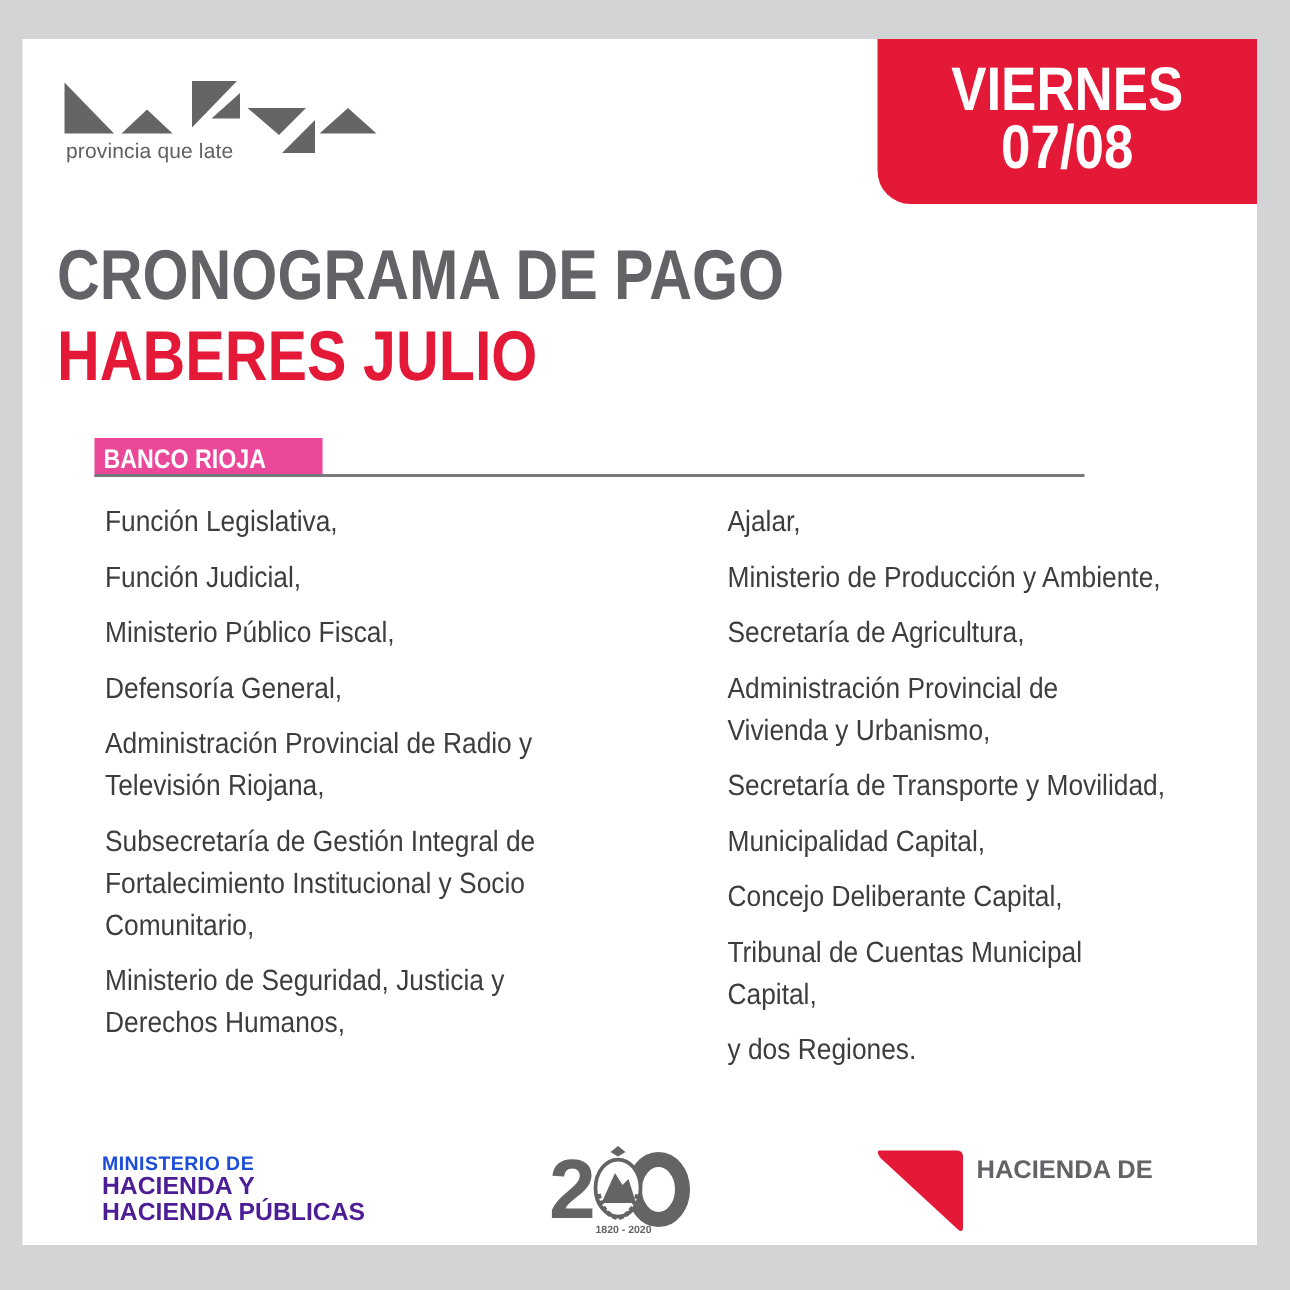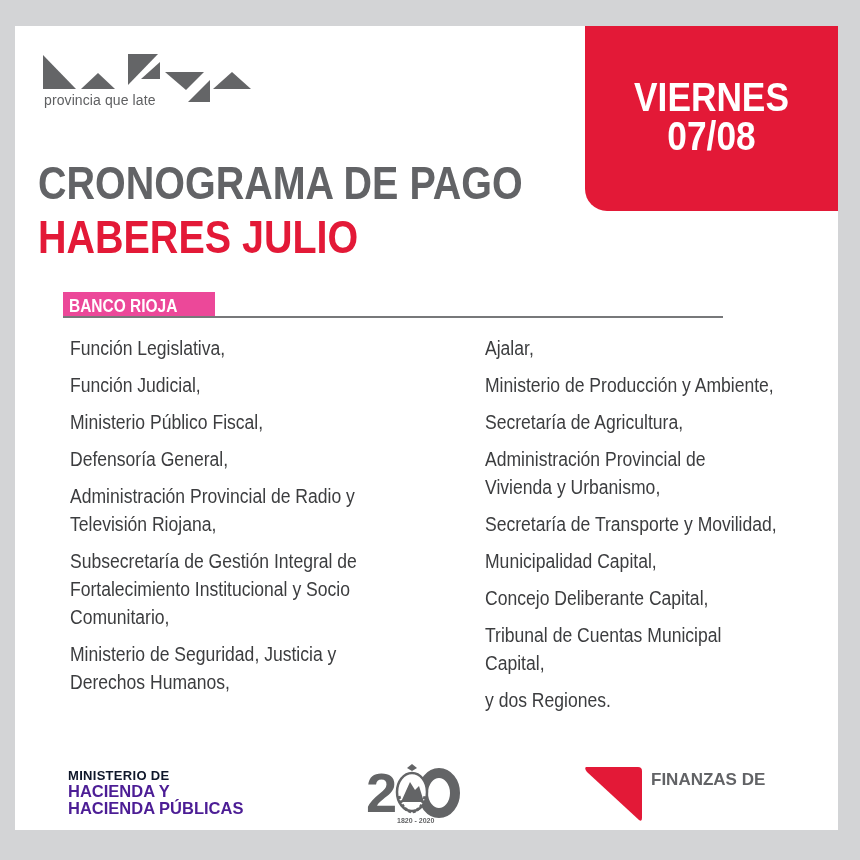--- a/index.html
+++ b/index.html
@@ -21,21 +21,21 @@
       width: 220px; height: 60px;
     }
     .brand svg { position: absolute; left: 0; top: 0; }
     .brand-tag {
       position: absolute; left: 4px; top: 40px;
       font-size: 14px; color: #5f6062; letter-spacing: 0.1px;
     }
     
     .date-badge {
       position: absolute; left: 585px; top: 26px;
-      width: 253px; height: 185px;
+      width: 253px; height: 110px;
       background: #e31937;
       border-bottom-left-radius: 22px;
       color: #fff; text-align: center;
       display: flex; flex-direction: column; justify-content: center;
       padding-bottom: 4px;
     }
     .date-badge .day, .date-badge .date {
       font-family: "Liberation Sans Narrow", "Liberation Sans", sans-serif;
       font-weight: bold; font-size: 41px; line-height: 39px;
       transform: scaleX(0.86);
@@ -67,21 +67,21 @@
     .col.left { left: 70px; }
     .col.right { left: 460px; width: 360px; margin-left: 25px; }
     .item {
       color: #3c3d3f; font-size: 19.5px; line-height: 28px;
       margin-bottom: 9px;
       transform-origin: left top; transform: scaleX(0.9);
       width: 400px;
     }
     
     .ministry { position: absolute; left: 68px; top: 768px; }
-    .ministry .l1 { color: #0f172a; font-weight: bold; font-size: 13px; line-height: 15px; letter-spacing: 0.3px; }
+    .ministry .l1 { color: #1d4ed8; font-weight: bold; font-size: 13px; line-height: 15px; letter-spacing: 0.3px; }
     .ministry .l2, .ministry .l3 { color: #4c1d95; font-weight: bold; font-size: 16.5px; line-height: 17px; }
     .bicentenario { position: absolute; left: 366px; top: 762px; width: 96px; height: 66px; }
     .bicentenario .years {
       position: absolute; left: 31px; top: 55px;
       font-size: 7px; font-weight: bold; color: #636466;
     }
     .gov { position: absolute; left: 584px; top: 764px; width: 220px; height: 60px; }
     .gov svg { position: absolute; left: 0; top: 0; }
     .gov .g1 { position: absolute; left: 67px; top: 6px; color: #626366; font-weight: bold; font-size: 17px; line-height: 20px; }
     .gov .g2 { position: absolute; left: 66px; top: 24px; color: #e31937; font-weight: bold; font-size: 25px; line-height: 28px; }
@@ -160,14 +160,14 @@
     <polygon points="41,6 46,2 51,6 46,9" fill="#636466"></polygon>
     <path d="M33,34 Q36,48 46,50 Q56,48 59,34" fill="none" stroke="#636466" stroke-width="3" stroke-dasharray="3,1.5"></path>
   </svg>
   <div class="years">1820 - 2020</div>
 </div>
 
 <div class="gov">
   <svg width="60" height="60" viewBox="0 0 60 60">
     <path d="M2,3 L54,3 Q58,3 58,7 L58,54 Q58,58 55,56 L3,8 Q0,4 2,3 Z" fill="#e31937"></path>
   </svg>
-  <div class="g1">FINANZAS DE</div>
+  <div class="g1">HACIENDA DE</div>
 </div>
 
 </body></html>

